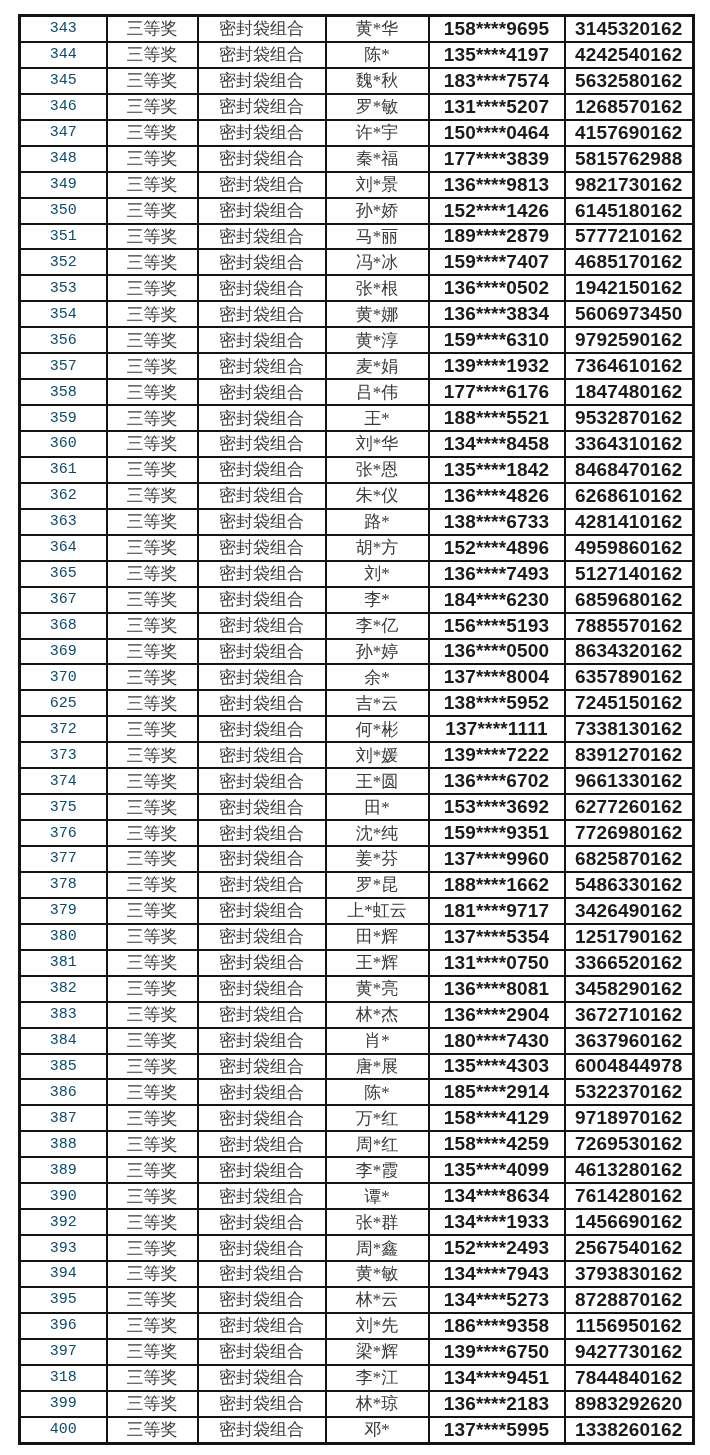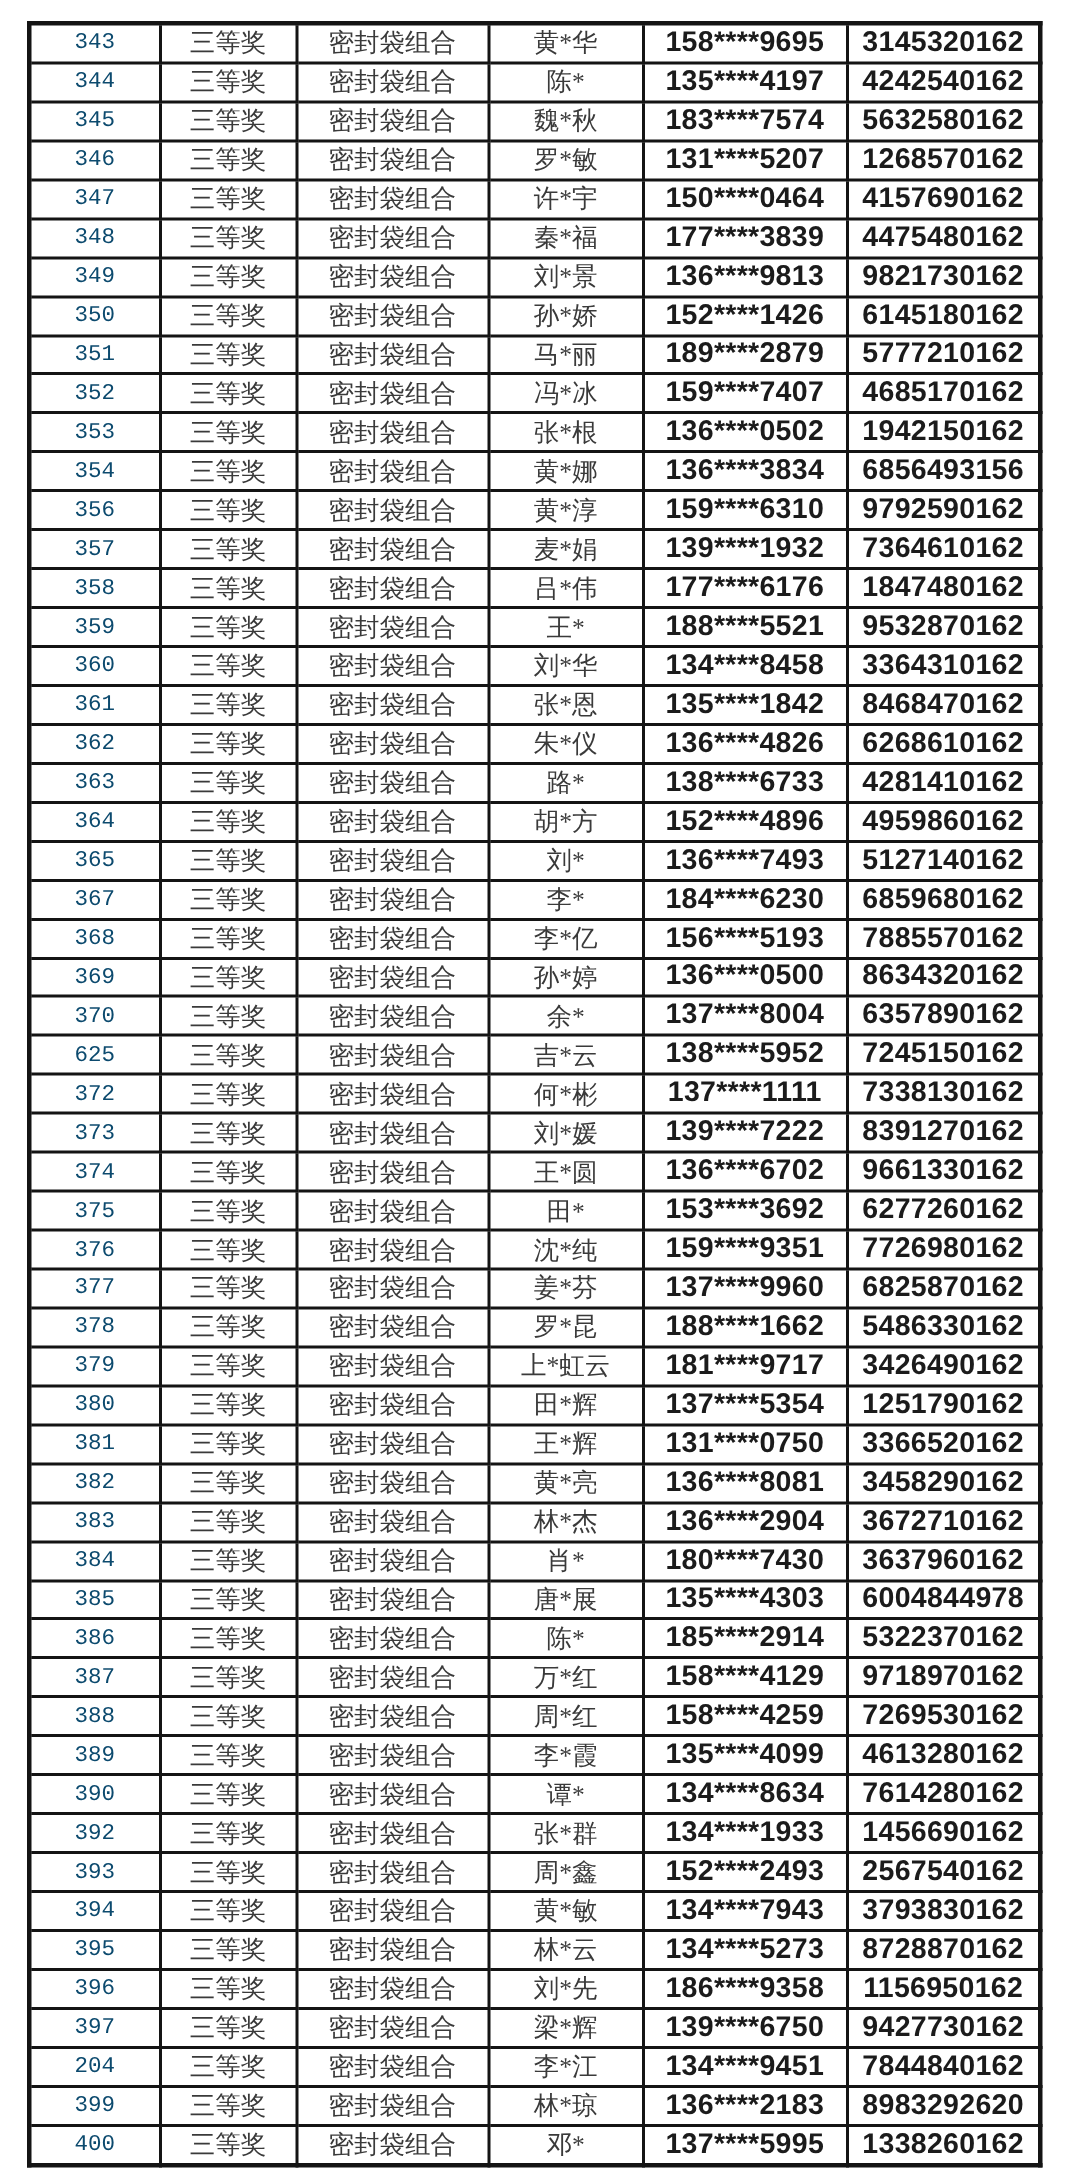--- a/index.html
+++ b/index.html
@@ -102,21 +102,21 @@
         <td class="c3">许*宇</td>
         <td class="c4">150****0464</td>
         <td class="c5">4157690162</td>
       </tr>
       <tr>
         <td class="c0">348</td>
         <td class="c1">三等奖</td>
         <td class="c2">密封袋组合</td>
         <td class="c3">秦*福</td>
         <td class="c4">177****3839</td>
-        <td class="c5">4475480162</td>
+        <td class="c5">5815762988</td>
       </tr>
       <tr>
         <td class="c0">349</td>
         <td class="c1">三等奖</td>
         <td class="c2">密封袋组合</td>
         <td class="c3">刘*景</td>
         <td class="c4">136****9813</td>
         <td class="c5">9821730162</td>
       </tr>
       <tr>
@@ -150,21 +150,21 @@
         <td class="c3">张*根</td>
         <td class="c4">136****0502</td>
         <td class="c5">1942150162</td>
       </tr>
       <tr>
         <td class="c0">354</td>
         <td class="c1">三等奖</td>
         <td class="c2">密封袋组合</td>
         <td class="c3">黄*娜</td>
         <td class="c4">136****3834</td>
-        <td class="c5">6856493156</td>
+        <td class="c5">5606973450</td>
       </tr>
       <tr>
         <td class="c0">356</td>
         <td class="c1">三等奖</td>
         <td class="c2">密封袋组合</td>
         <td class="c3">黄*淳</td>
         <td class="c4">159****6310</td>
         <td class="c5">9792590162</td>
       </tr>
       <tr>
@@ -473,21 +473,21 @@
       </tr>
       <tr>
         <td class="c0">397</td>
         <td class="c1">三等奖</td>
         <td class="c2">密封袋组合</td>
         <td class="c3">梁*辉</td>
         <td class="c4">139****6750</td>
         <td class="c5">9427730162</td>
       </tr>
       <tr>
-        <td class="c0">204</td>
+        <td class="c0">318</td>
         <td class="c1">三等奖</td>
         <td class="c2">密封袋组合</td>
         <td class="c3">李*江</td>
         <td class="c4">134****9451</td>
         <td class="c5">7844840162</td>
       </tr>
       <tr>
         <td class="c0">399</td>
         <td class="c1">三等奖</td>
         <td class="c2">密封袋组合</td>

